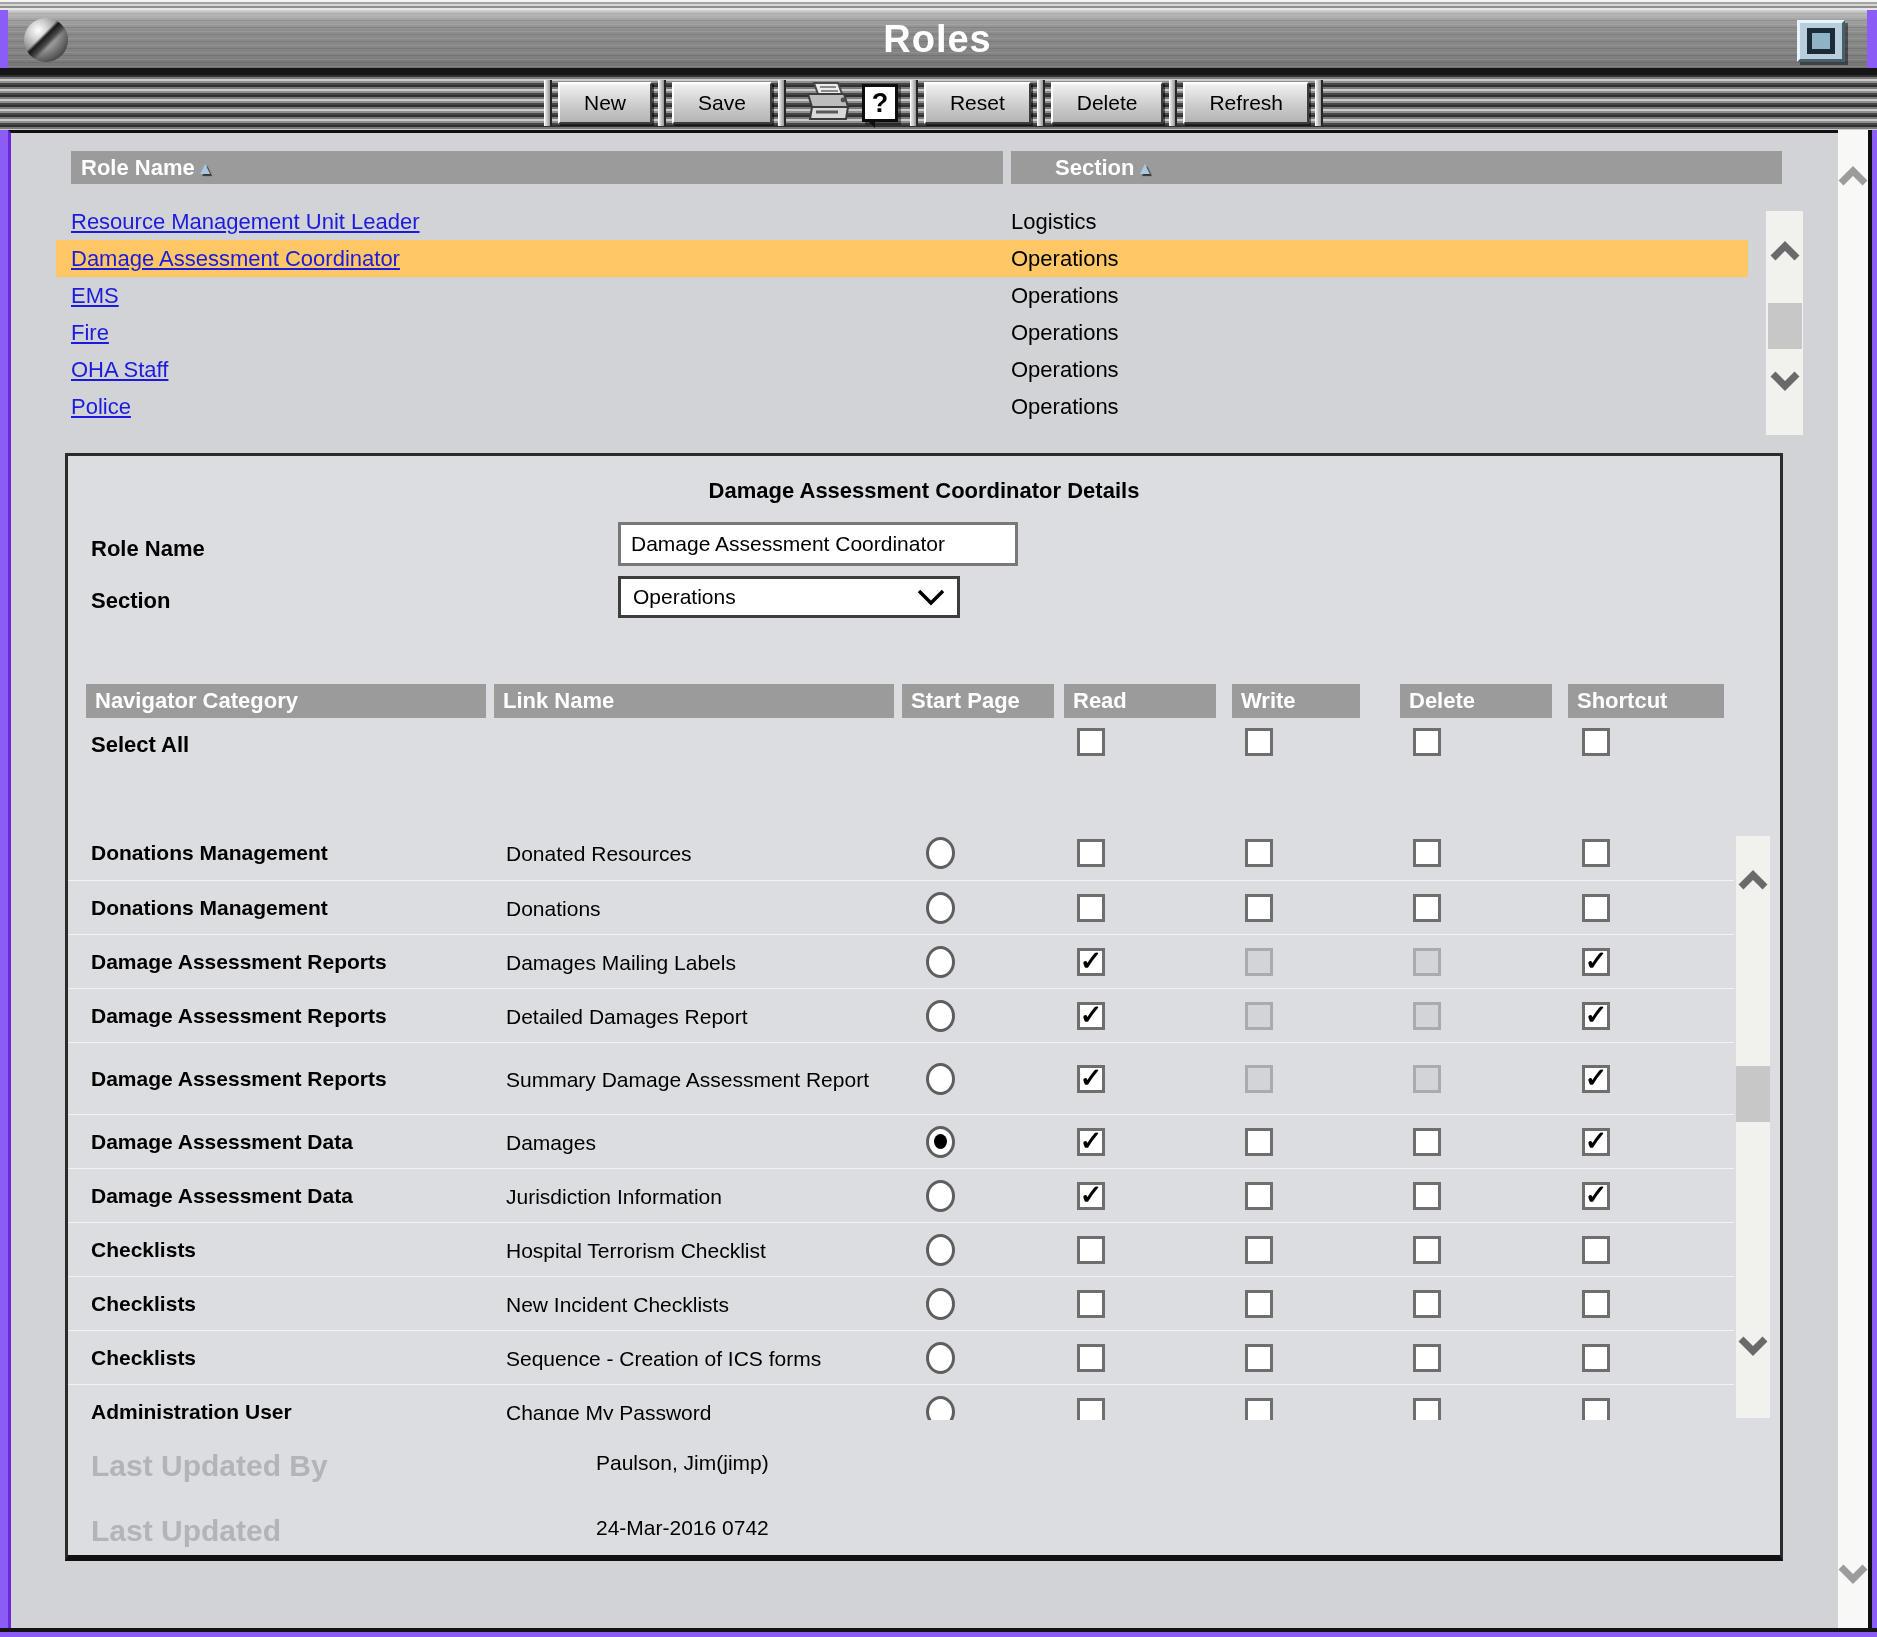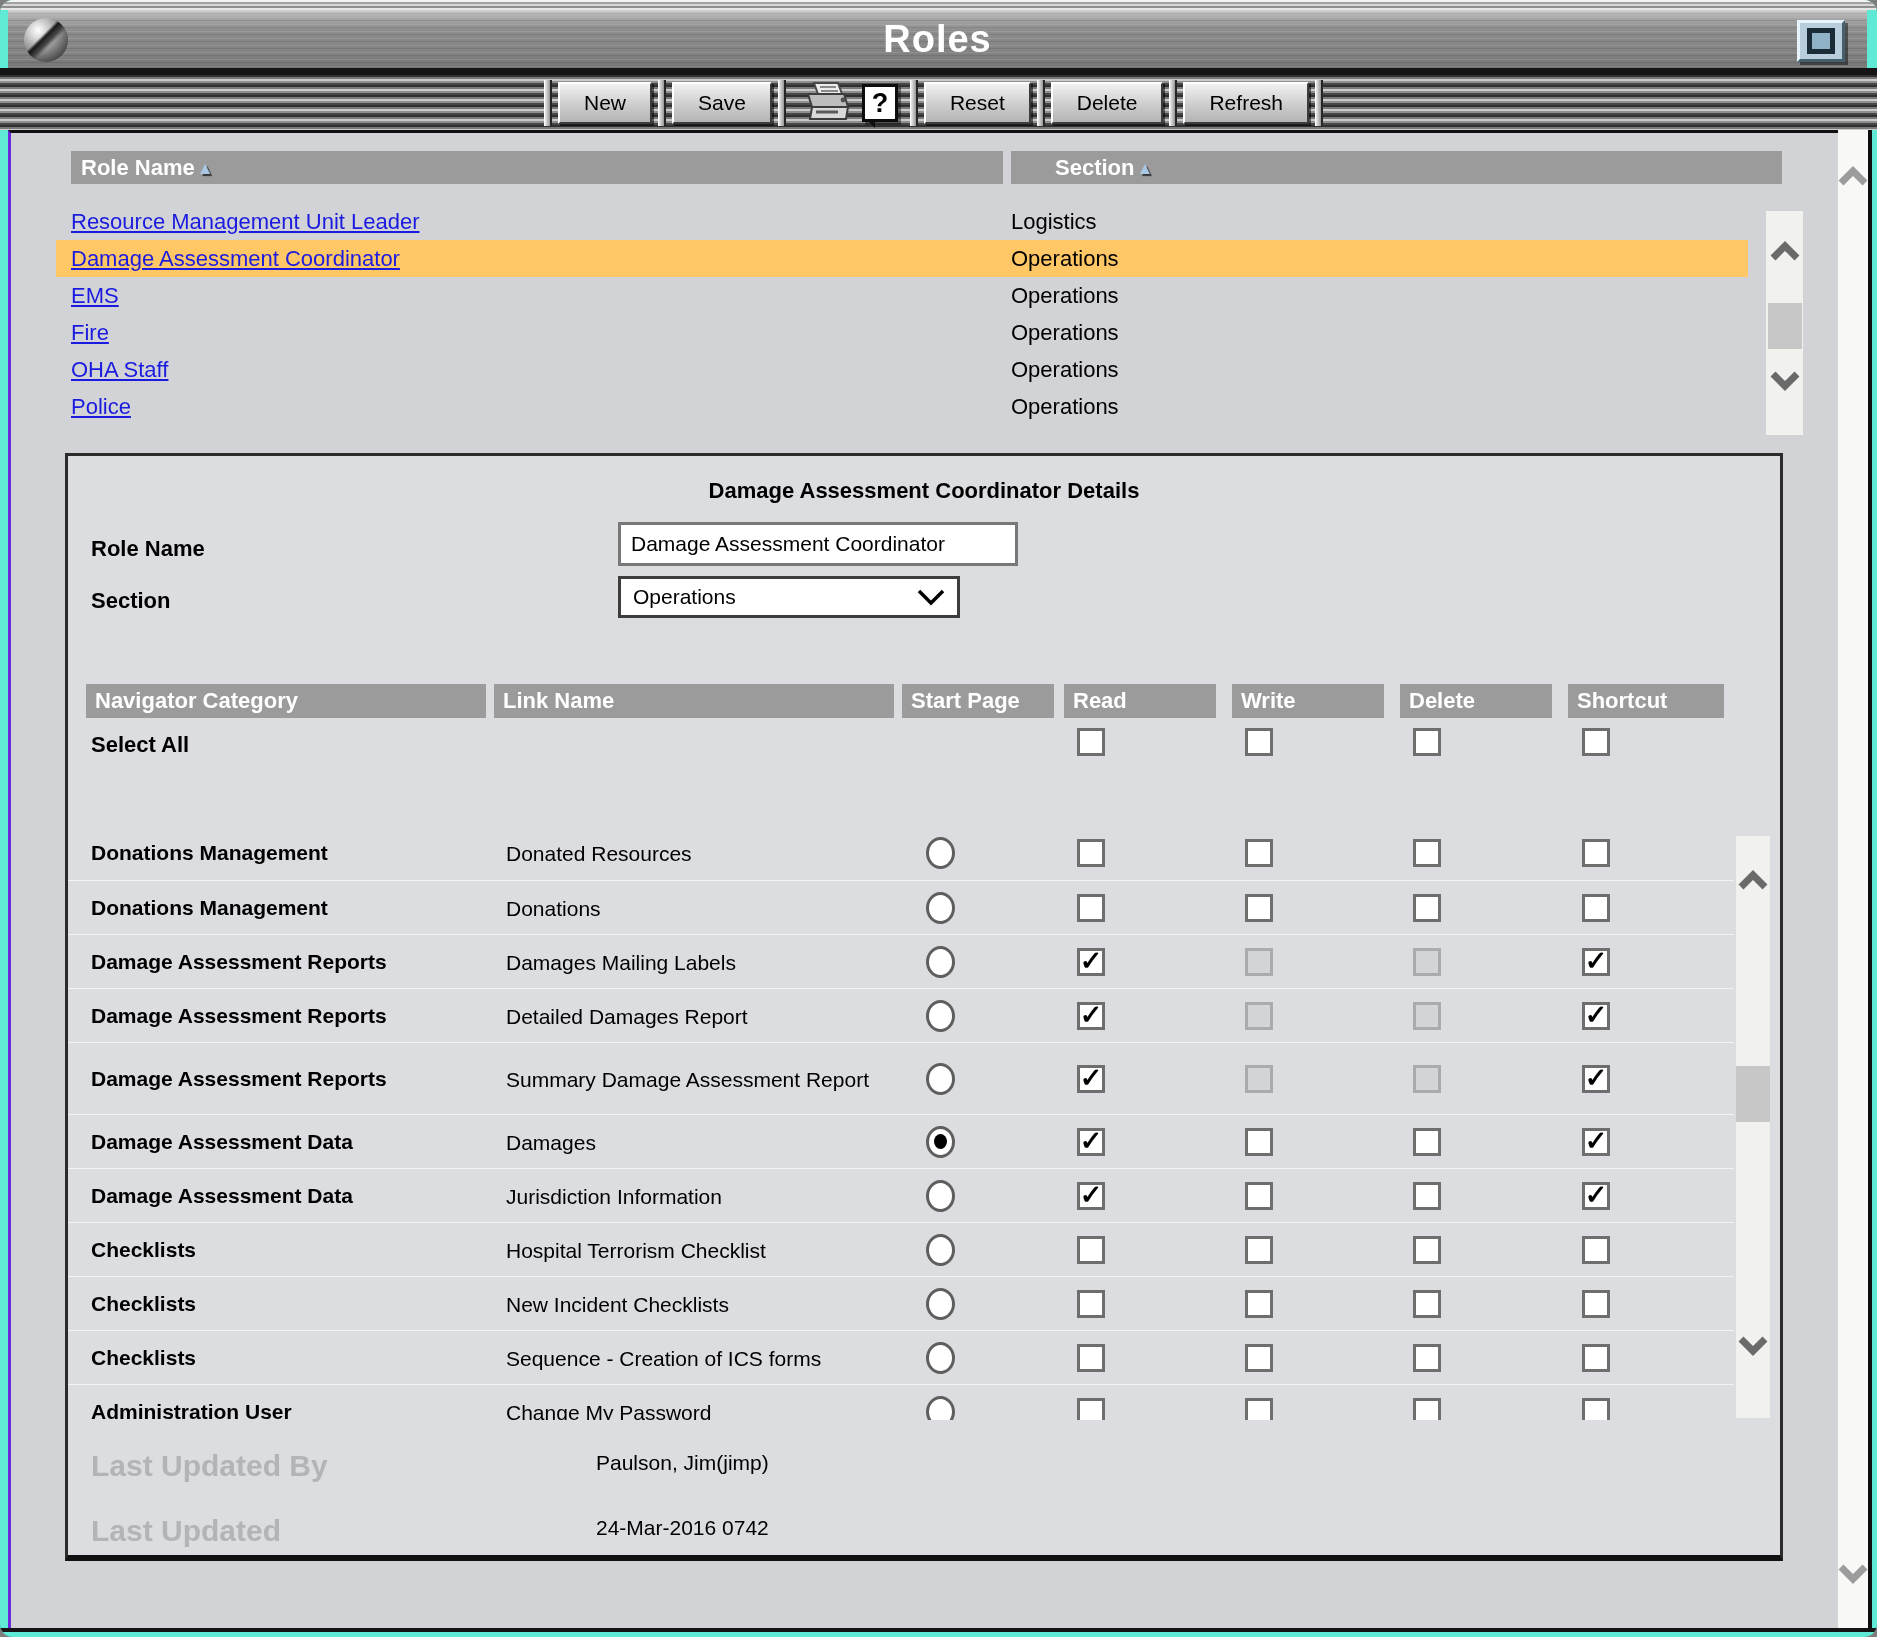--- a/index.html
+++ b/index.html
@@ -1,19 +1,19 @@
 <!DOCTYPE html>
 <html><head>
 <meta charset="utf-8">
 <style>
   * { margin:0; padding:0; box-sizing:border-box; }
   html,body { background:#7d7d7d; }
   .screen {
     position:relative; width:1877px; height:1637px; overflow:hidden;
-    background:#5eead4; font-family:"Liberation Sans", sans-serif; color:#000;border-radius:13px;
+    background:#8b5cf6; font-family:"Liberation Sans", sans-serif; color:#000;
   }
   .tex { background-image: repeating-linear-gradient(45deg, rgba(255,255,255,0.05) 0 3px, rgba(110,115,128,0.05) 3px 6px); }
 
   
   .top-strip { position:absolute; left:0; top:0; width:100%; height:10px;
     background: repeating-linear-gradient(180deg,#f4f4f4 0 2px,#a2a2a2 2px 4px,#d6d6d6 4px 6px,#8f8f8f 6px 8px,#e6e6e6 8px 10px); }
   .titlebar { position:absolute; left:8px; top:10px; width:1859px; height:58px;
     background: linear-gradient(180deg,#cfcfcf 0,#a6a6a6 8px,#8e8e8e 20px,#828282 44px,#747474 100%);
     background-blend-mode:normal; }
   .titlebar::after { content:""; position:absolute; inset:0;
@@ -205,21 +205,21 @@
         <span>Operations</span>
         <svg width="28" height="17" viewBox="0 0 28 17">
             <polyline points="2,2 14,14 26,2" fill="none" stroke="#000" stroke-width="3.5"></polyline>
           </svg>
       </div>
 
       <div class="perm-head" style="left:18px;  width:400px;">Navigator Category</div>
       <div class="perm-head" style="left:426px; width:400px;">Link Name</div>
       <div class="perm-head" style="left:834px; width:152px;">Start Page</div>
       <div class="perm-head" style="left:996px; width:152px;">Read</div>
-      <div class="perm-head" style="left:1164px; width:152px;">Write</div>
+      <div class="perm-head" style="left:1164px; width:128px;">Write</div>
       <div class="perm-head" style="left:1332px; width:152px;">Delete</div>
       <div class="perm-head" style="left:1500px; width:156px;">Shortcut</div>
 
       <div class="selall-label">Select All</div>
       <span class="cb sa-cb" style="left:1009px;"></span>
       <span class="cb sa-cb" style="left:1177px;"></span>
       <span class="cb sa-cb" style="left:1345px;"></span>
       <span class="cb sa-cb" style="left:1514px;"></span>
 
       <div class="perm-rows">

